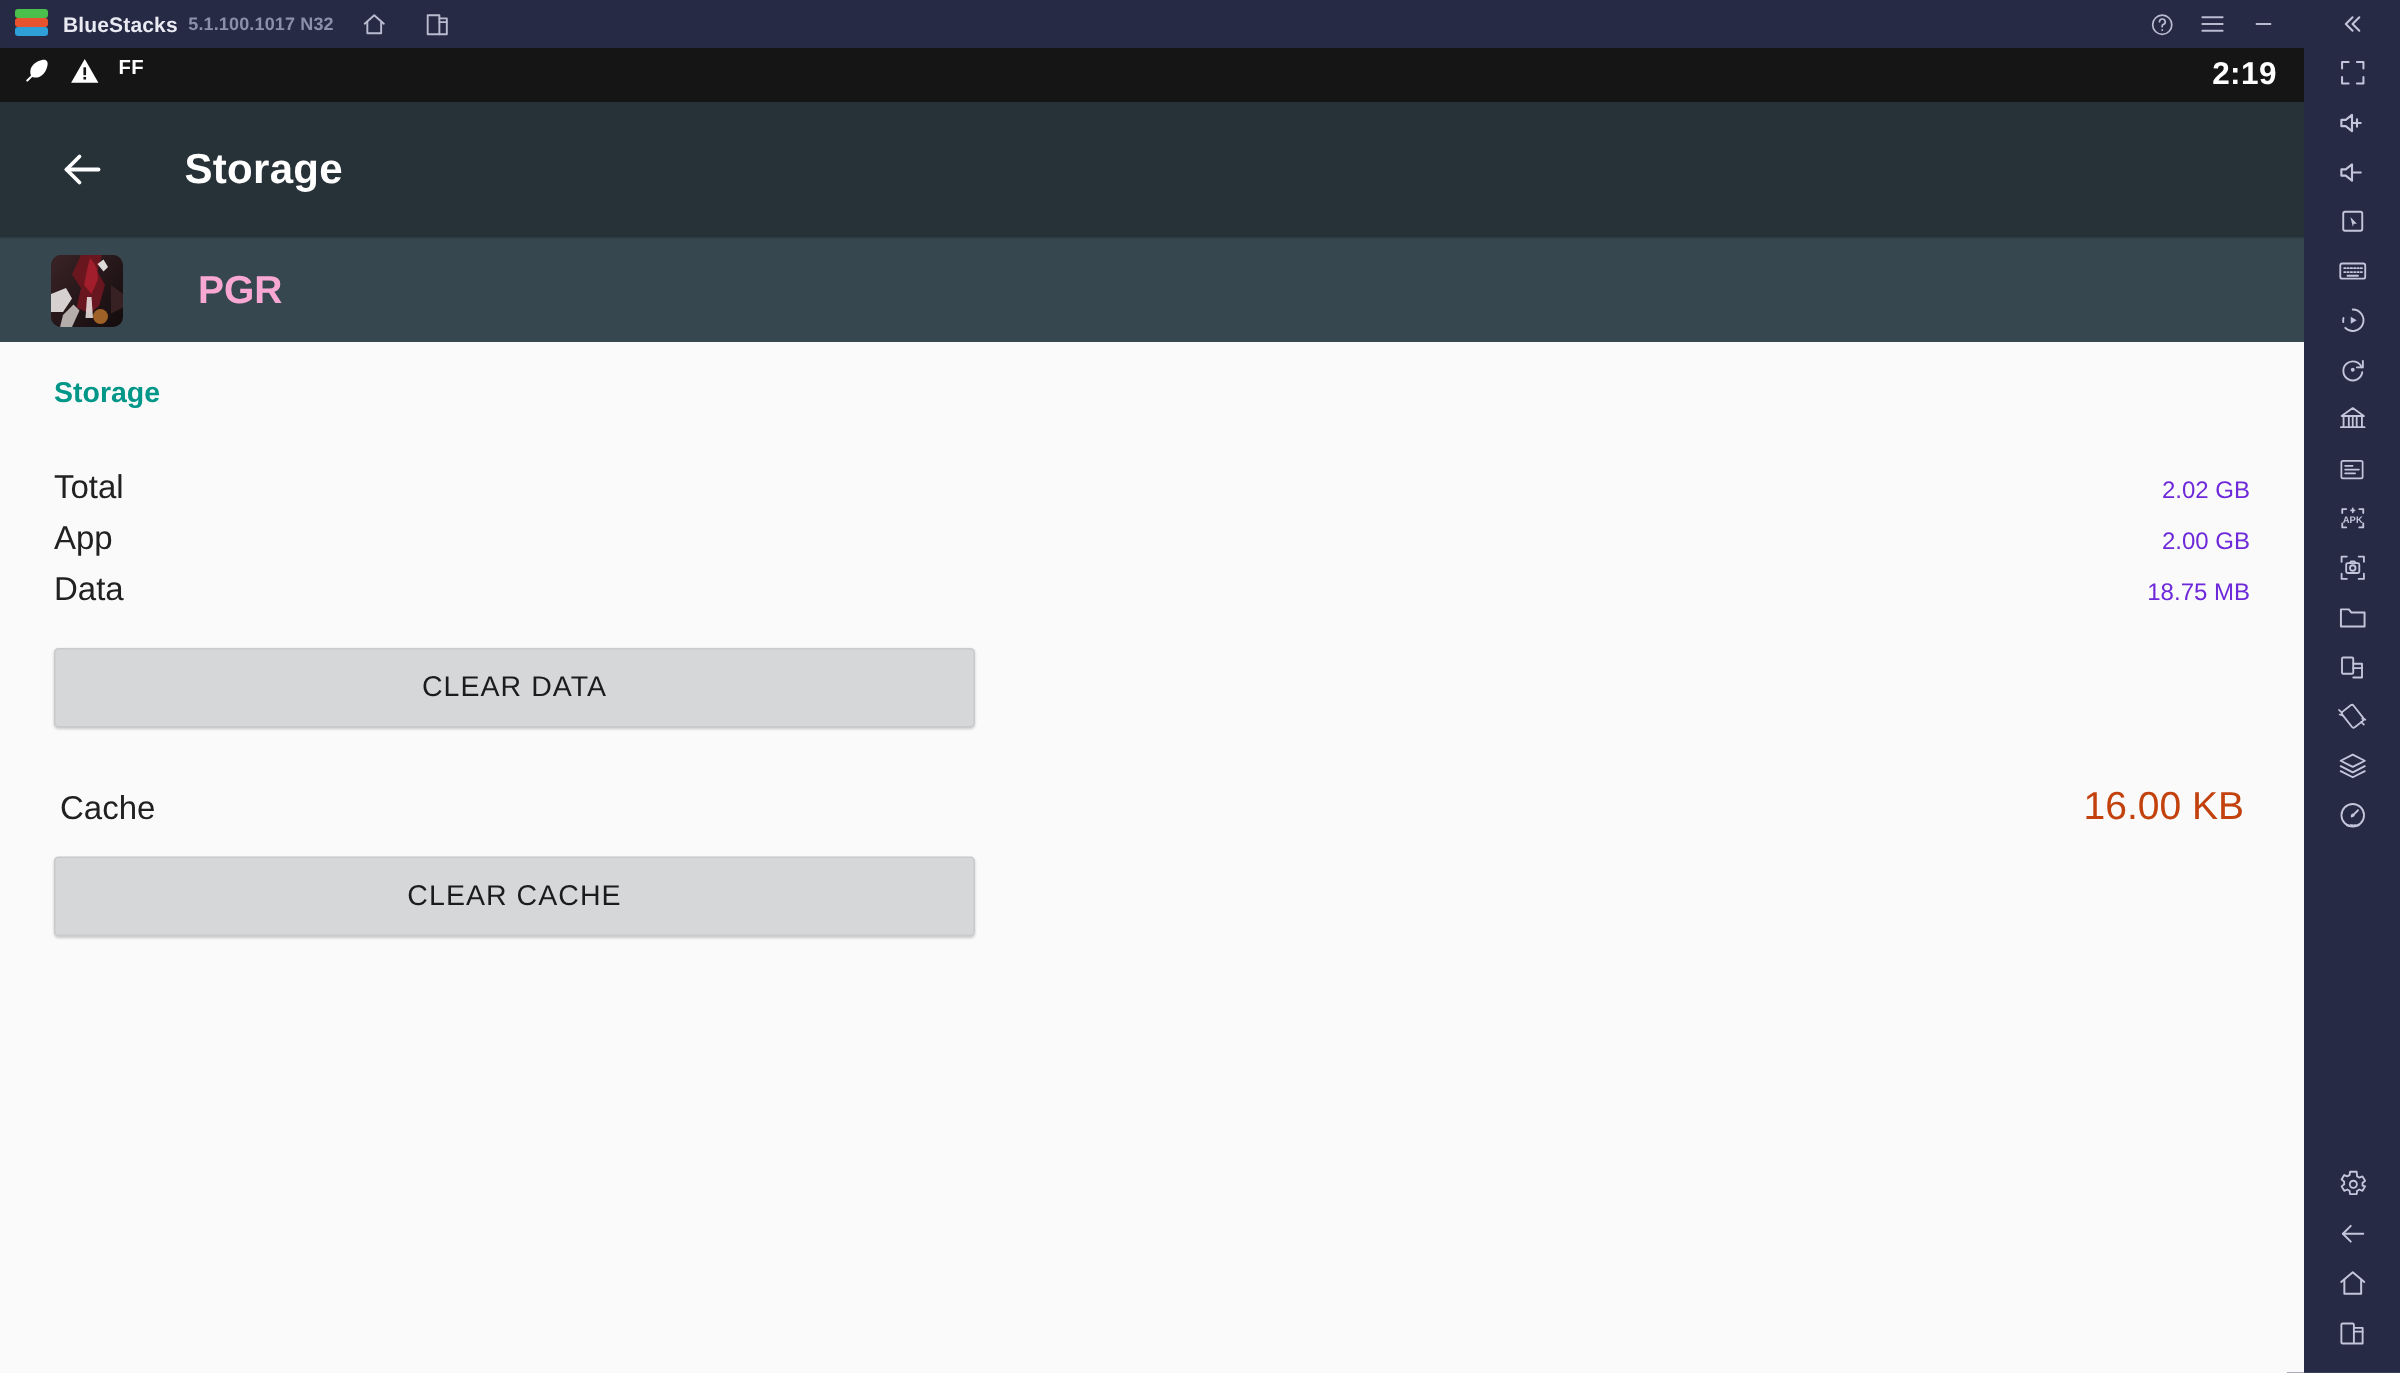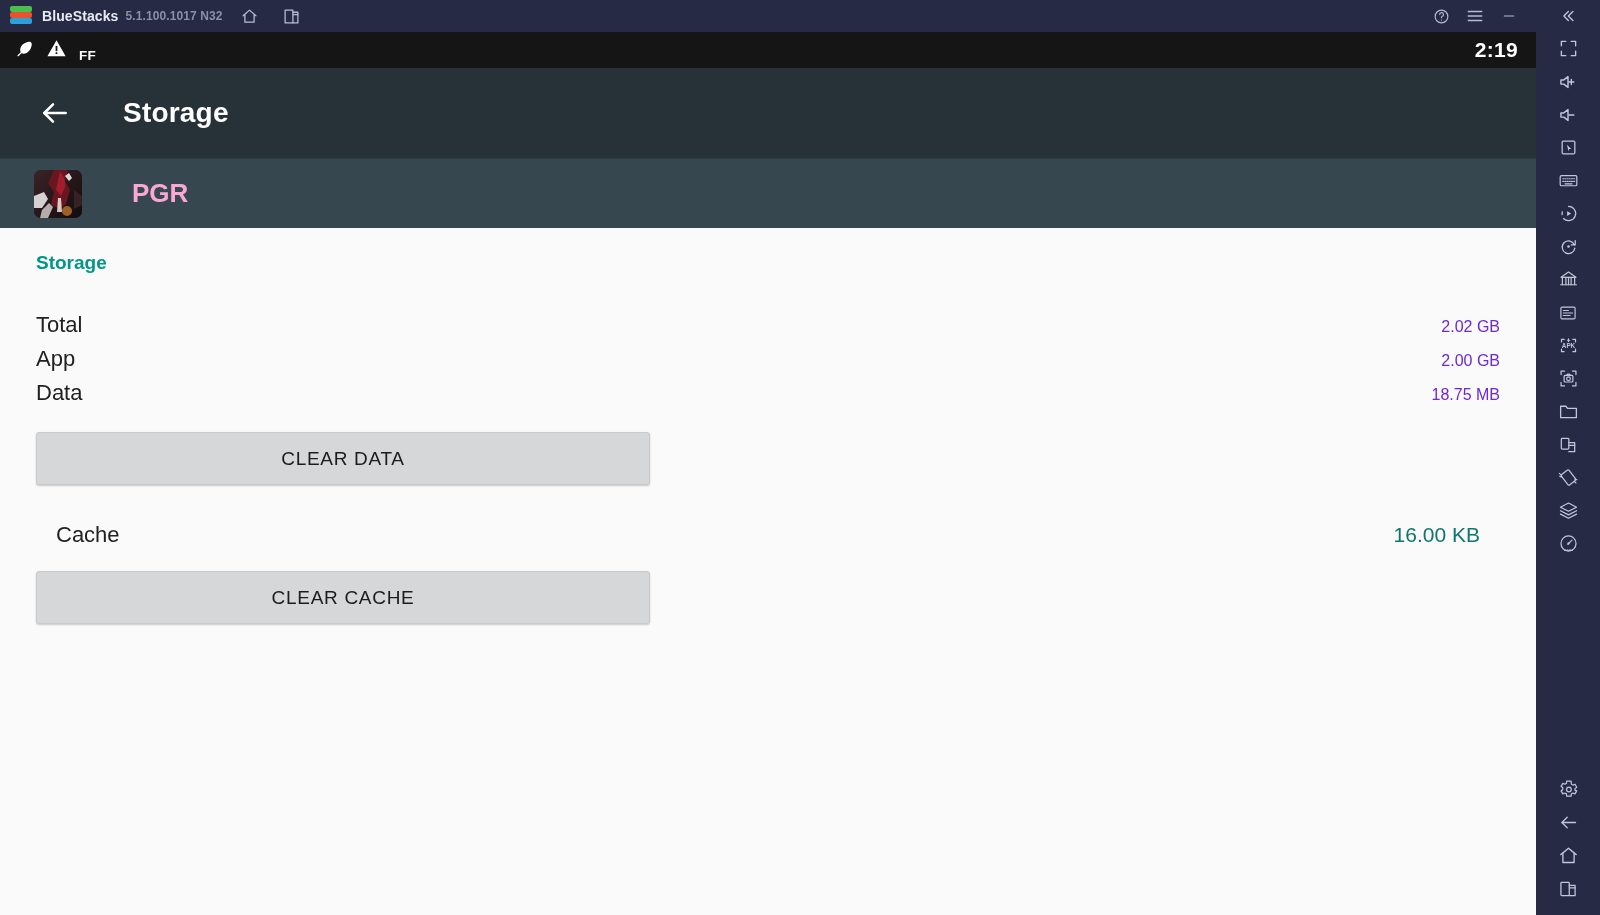--- a/index.html
+++ b/index.html
@@ -28,21 +28,21 @@
     color:#b9bcd0;
   }
   .tb-right{ position:absolute; right:0; top:0; height:32px; display:flex; align-items:center; }
   .tb-right .tb-icon{ margin-left:0; width:34px; }
 
   
   .android-status{
     position:absolute; left:0; top:32px; width:1536px; height:36px;
     background:#151516; display:flex; align-items:center;
   }
-  .st-icons{ display:flex; align-items:flex-end; gap:12px; margin-left:14px; }
+  .st-icons{ display:flex; align-items:flex-start; gap:12px; margin-left:14px; }
   .st-clock{
     position:absolute; right:18px; color:#ffffff;
     font-size:21px; font-weight:bold; letter-spacing:.3px;
   }
 
   
   .appbar{
     position:absolute; left:0; top:68px; width:1536px; height:90px;
     background:#263238; display:flex; align-items:center;
   }
@@ -91,24 +91,24 @@
     color:#1c1c1c; font-size:19px; font-weight:normal;
     letter-spacing:.7px;
     box-shadow:0 1px 2px rgba(0,0,0,.20);
     cursor:pointer;
     font-family:"Liberation Sans", sans-serif;
   }
   .btn-clear-data{ position:absolute; top:204px; }
   .cache-row{
     position:absolute; top:294px; left:0; width:100%;
     display:flex; align-items:baseline; justify-content:space-between;
-    padding:0 56px;
+    padding:0 40px;
   }
   .cache-row .label{ color:#212121; font-size:22px; }
-  .cache-row .value{ color:#0f766e; font-size:21px; }
+  .cache-row .value{ color:#c2410c; font-size:26px; }
   .btn-clear-cache{ position:absolute; top:343px; }
 
   
   .sidebar{
     position:absolute; right:0; top:0; width:64px; height:915px;
     background:#262a45;
     display:flex; flex-direction:column; align-items:center;
   }
   .sb-collapse{ height:32px; width:64px; display:flex; align-items:center; justify-content:center; color:#c3c6db; }
   .sb-icon{

